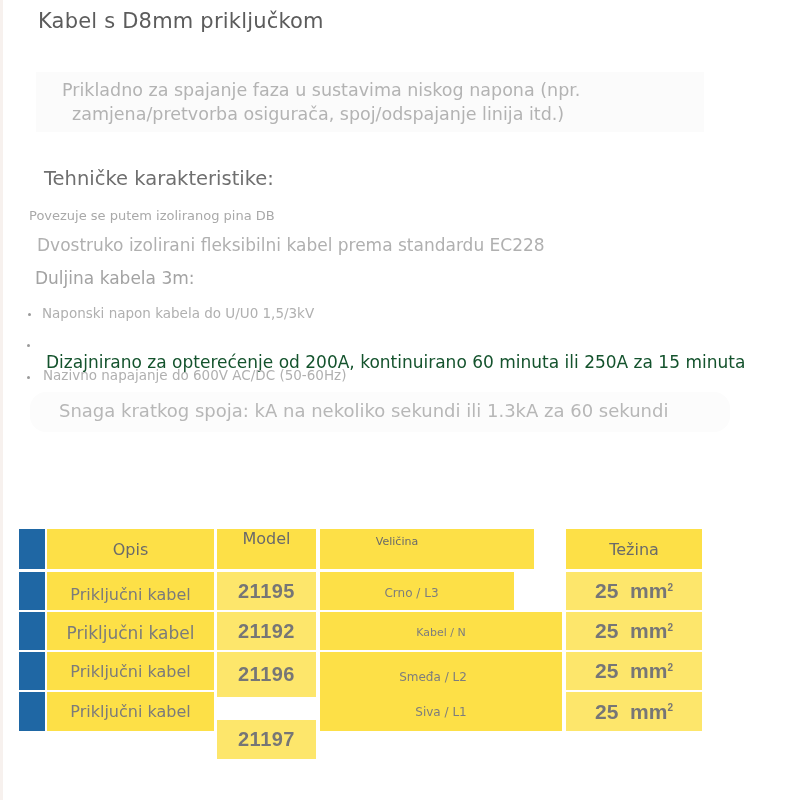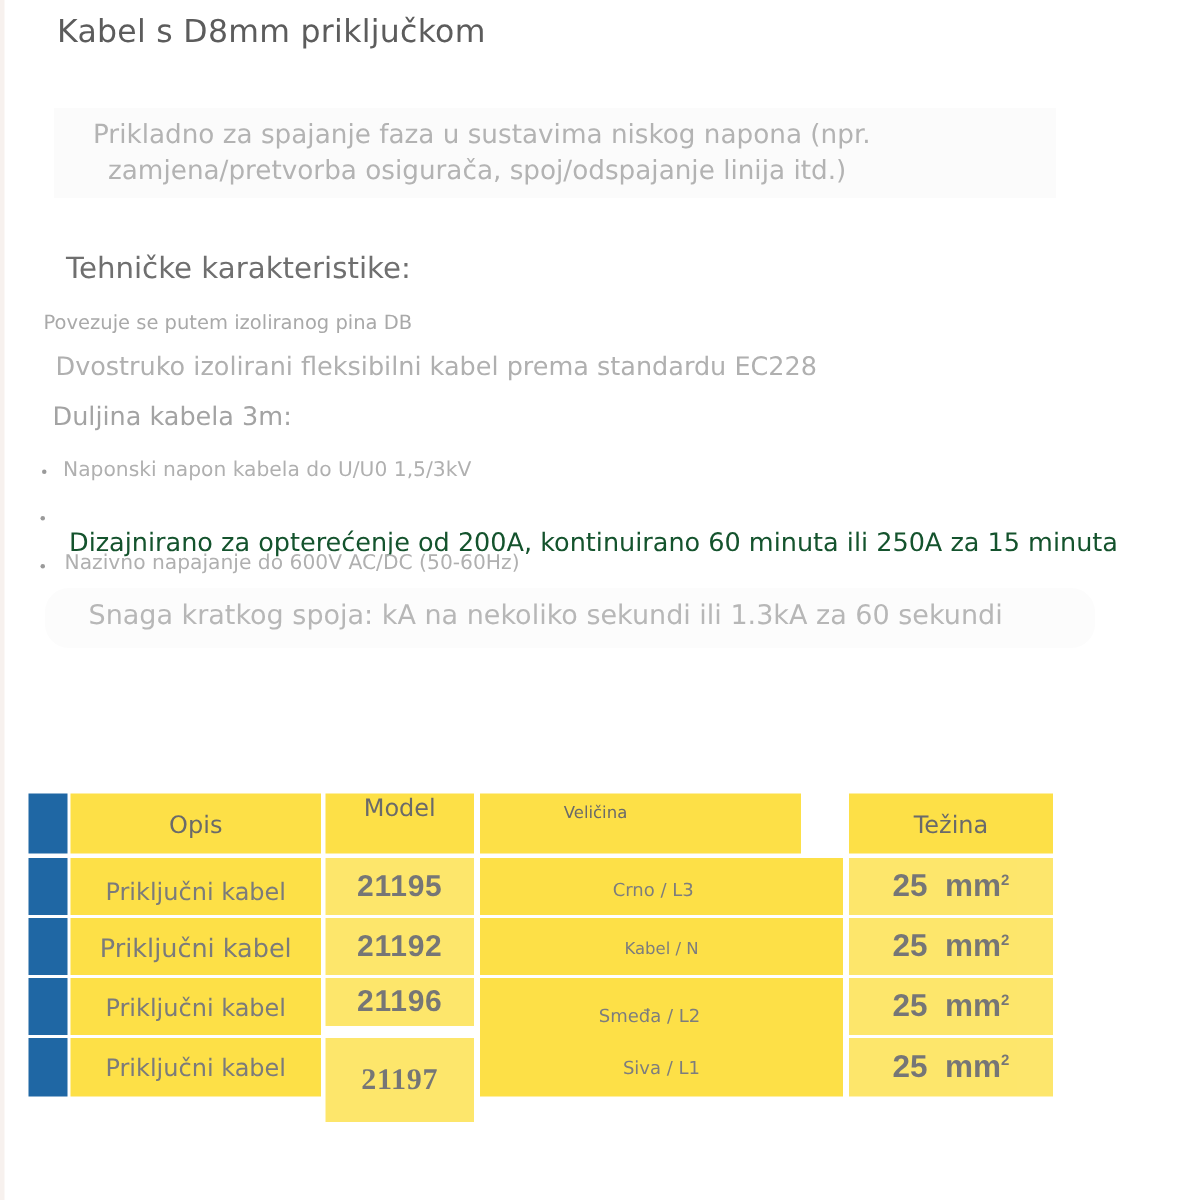--- a/index.html
+++ b/index.html
@@ -76,21 +76,21 @@
     <span>Težina</span>
   </div>
 
   <div class="bluecell" style="left:19px; top:572px; width:26px; height:38px;"></div>
   <div class="cell td-opis" style="left:47px; top:572px; width:167px; height:38px; padding-top:6px; box-sizing:border-box;">
       <span>Priključni kabel</span>
     </div>
   <div class="cell td-model" style="left:217px; top:572px; width:99px; height:38px;">
       <span>21195</span>
     </div>
-  <div class="cell td-vel" style="left:320px; top:572px; width:242px; height:38px; padding-top:4px; padding-right:11px; box-sizing:border-box;">
+  <div class="cell td-vel" style="left:320px; top:572px; width:194px; height:38px; padding-top:4px; padding-right:11px; box-sizing:border-box;">
       <span>Crno / L3</span>
     </div>
   <div class="cell td-tez" style="left:566px; top:572px; width:136px; height:38px;">
       <span style="white-space:pre;">25  mm</span>
       <sup>2</sup>
     </div>
 
   <div class="bluecell" style="left:19px; top:612px; width:26px; height:38px;"></div>
   <div class="cell td-opis" style="left:47px; top:612px; width:167px; height:38px; font-size:17px; padding-top:4px; box-sizing:border-box;">
       <span>Priključni kabel</span>
@@ -103,36 +103,36 @@
     </div>
   <div class="cell td-tez" style="left:566px; top:612px; width:136px; height:38px;">
       <span style="white-space:pre;">25  mm</span>
       <sup>2</sup>
     </div>
 
   <div class="bluecell" style="left:19px; top:652px; width:26px; height:38px;"></div>
   <div class="cell td-opis" style="left:47px; top:652px; width:167px; height:38px;">
       <span>Priključni kabel</span>
     </div>
-  <div class="cell td-model" style="left:217px; top:652px; width:99px; height:32px;">
+  <div class="cell td-model" style="left:217px; top:652px; width:99px; height:45px;">
       <span>21196</span>
     </div>
   <div class="cell td-vel" style="left:320px; top:652px; width:242px; height:49px; padding-right:16px; box-sizing:border-box;">
       <span>Smeđa / L2</span>
     </div>
   <div class="cell td-tez" style="left:566px; top:652px; width:136px; height:38px;">
       <span style="white-space:pre;">25  mm</span>
       <sup>2</sup>
     </div>
 
   <div class="bluecell" style="left:19px; top:692px; width:26px; height:39px;"></div>
   <div class="cell td-opis" style="left:47px; top:692px; width:167px; height:39px;">
       <span>Priključni kabel</span>
     </div>
-  <div class="cell td-model" style="left:217px; top:692px; width:99px; height:56px;font-family:Liberation Serif, serif;">
+  <div class="cell td-model" style="left:217px; top:720px; width:99px; height:39px;">
       <span>21197</span>
     </div>
   <div class="cell td-vel" style="left:320px; top:692px; width:242px; height:39px; padding-right:0px; box-sizing:border-box;">
       <span>Siva / L1</span>
     </div>
   <div class="cell td-tez" style="left:566px; top:692px; width:136px; height:39px;">
       <span style="white-space:pre;">25  mm</span>
       <sup>2</sup>
     </div>
 </div>

